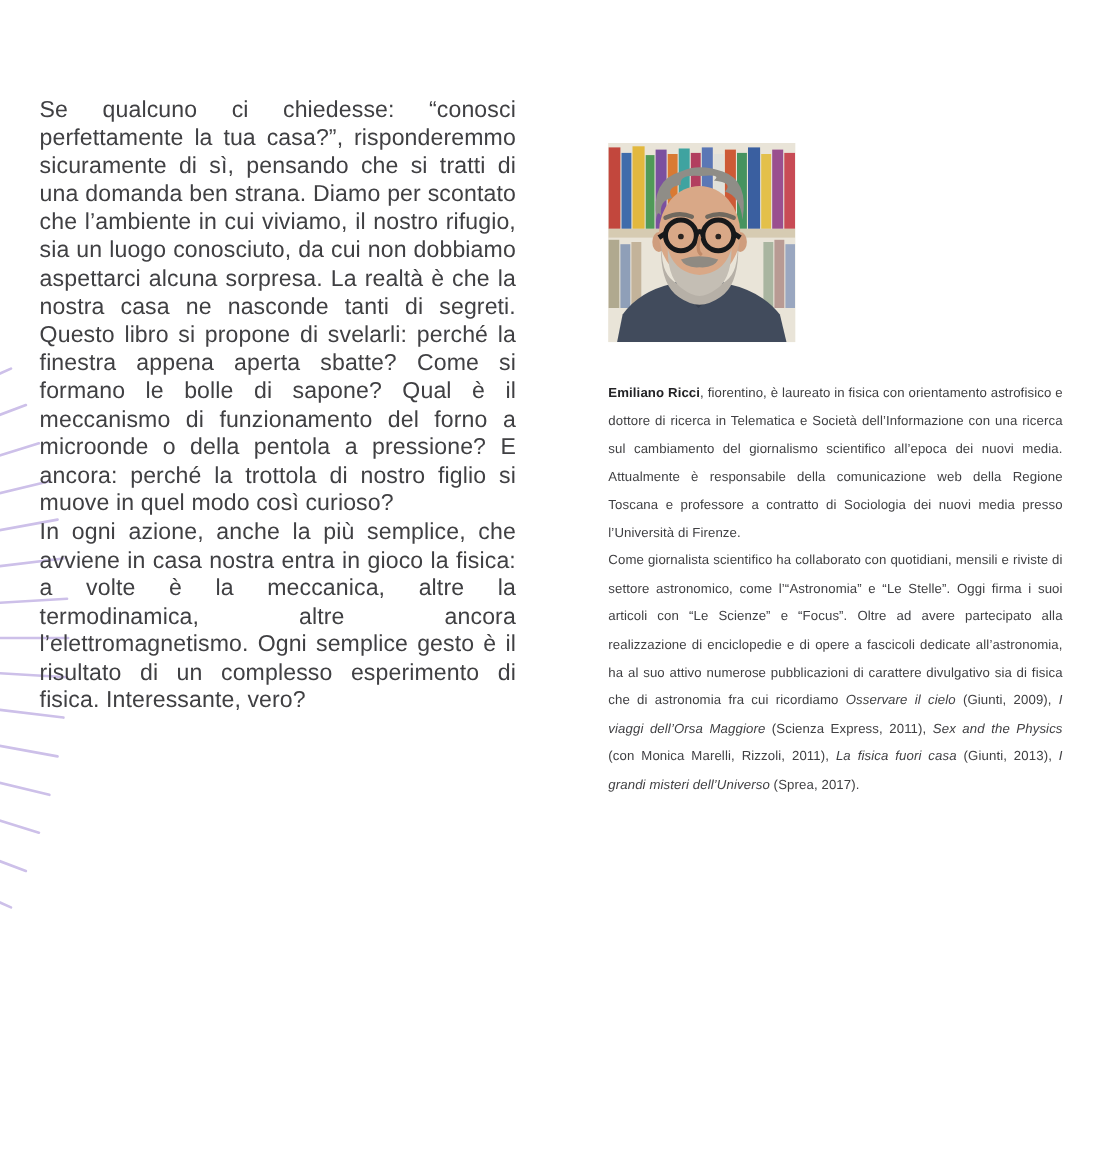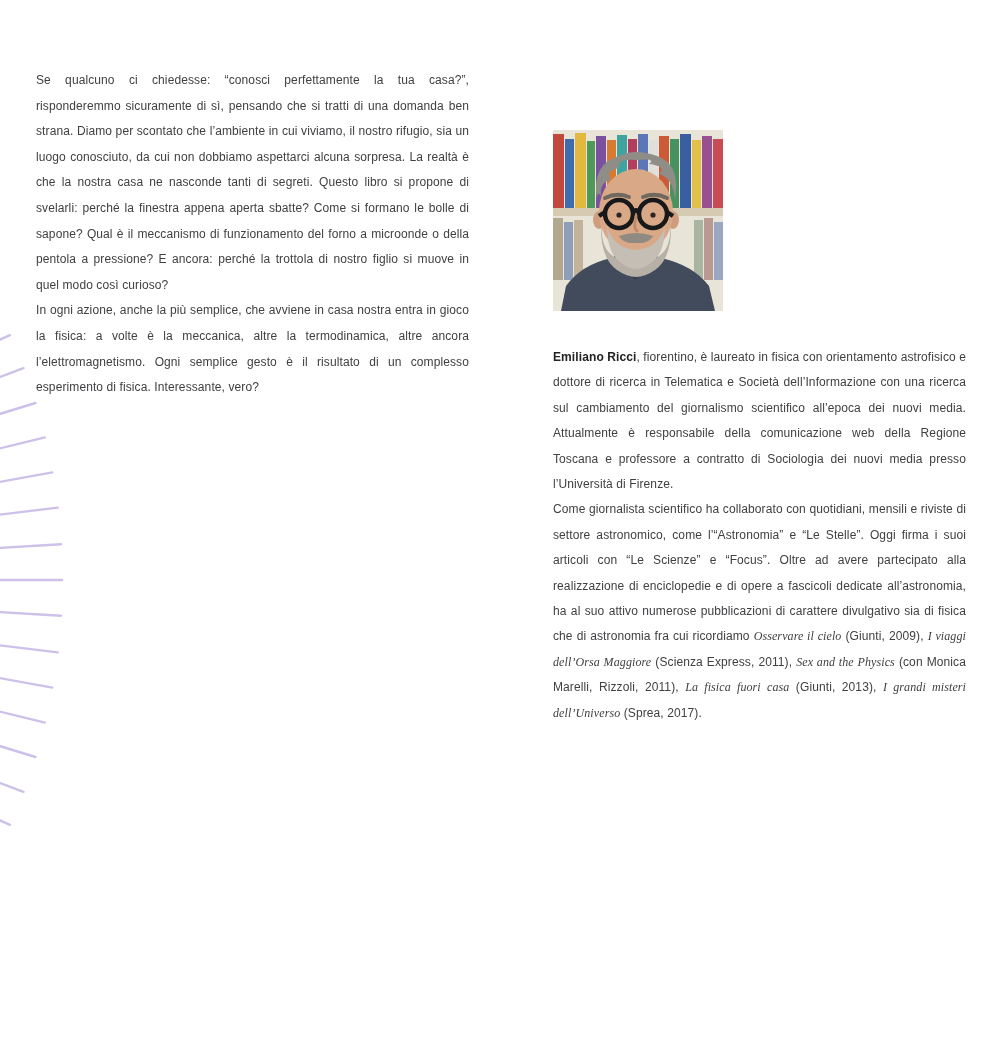--- a/index.html
+++ b/index.html
@@ -20,23 +20,23 @@
     top: 318px;
     width: 80px;
     height: 524px;
     pointer-events: none;
   }
 
   
   .col-left {
     position: absolute;
     left: 36px;
-    top: 68px;
+    top: 87px;
     width: 433px;
-    font-size: 12px;
+    font-size: 21px;
     line-height: 25.6px;
     text-align: justify;
     letter-spacing: 0.1px;
     hyphens: auto;
     -webkit-hyphens: auto;
   }
   .col-left p { margin: 0; }
 
   
   .col-right {
@@ -54,21 +54,21 @@
   .bio-block { margin-top: 34px; }
   .bio {
     font-size: 12px;
     line-height: 25.4px;
     text-align: justify;
     letter-spacing: 0.1px;
     hyphens: auto;
     -webkit-hyphens: auto;
   }
   .bio strong { color: #232326; font-weight: bold; }
-  .it { font-style: italic; font-family: Liberation Serif, serif; }
+  .it { font-style: italic; }
 </style>
 </head>
 <body>
 
 <div class="page">
 
   <svg class="rays" viewBox="0 0 80 524" aria-hidden="true">
     <g fill="none" stroke-width="2.4" stroke-linecap="round" stroke="#cdc0e9">
       <line x1="0" y1="262" x2="62" y2="262" transform="rotate(-24 -540 262)"></line>
       <line x1="0" y1="262" x2="62" y2="262" transform="rotate(-20.6 -540 262)"></line>

